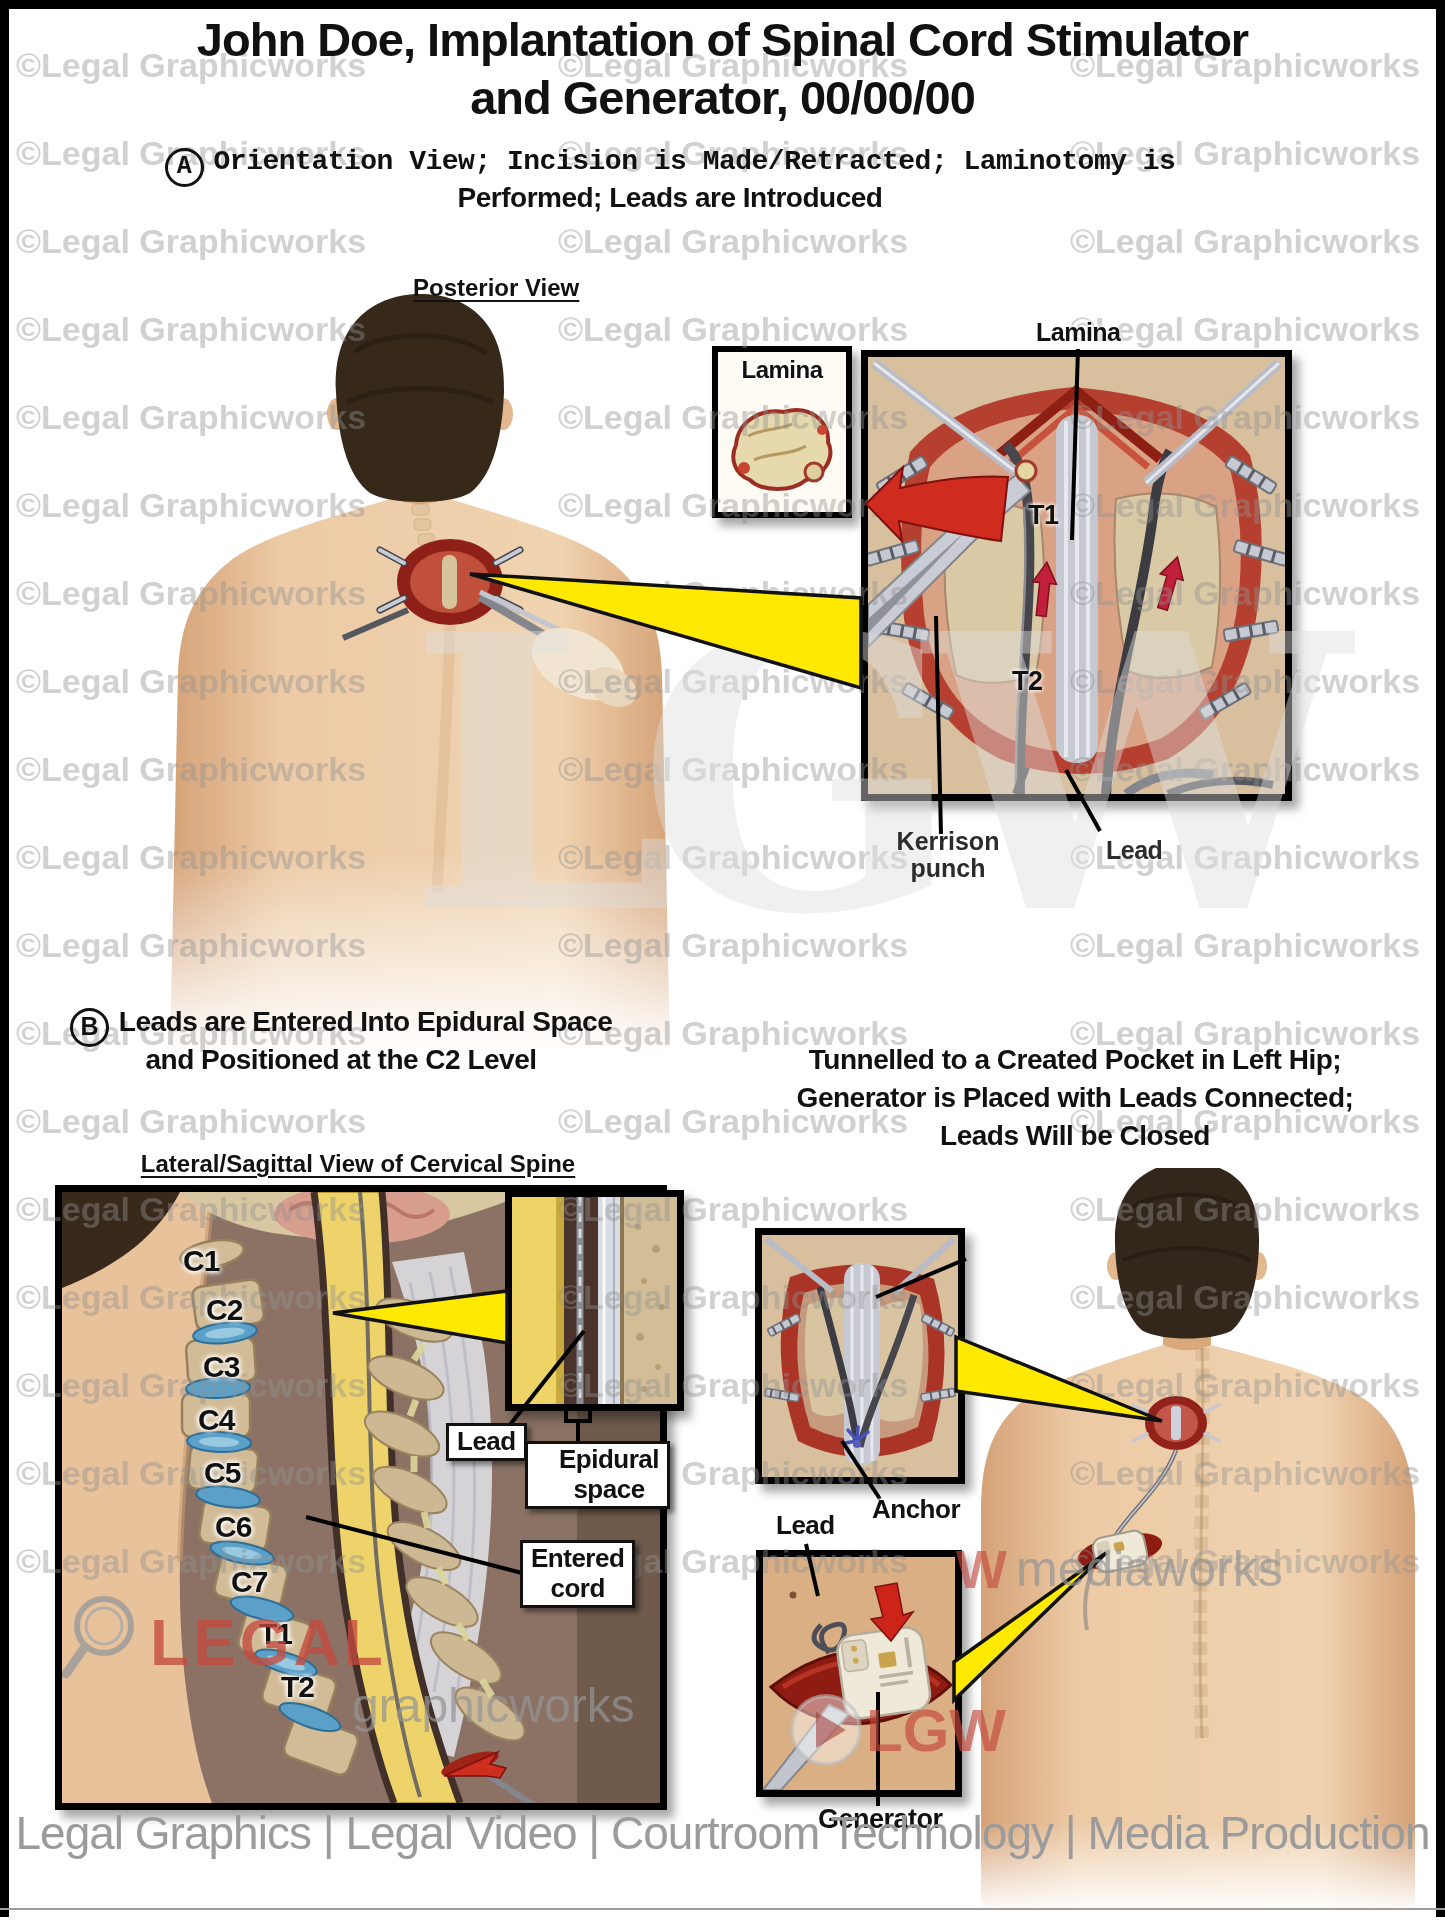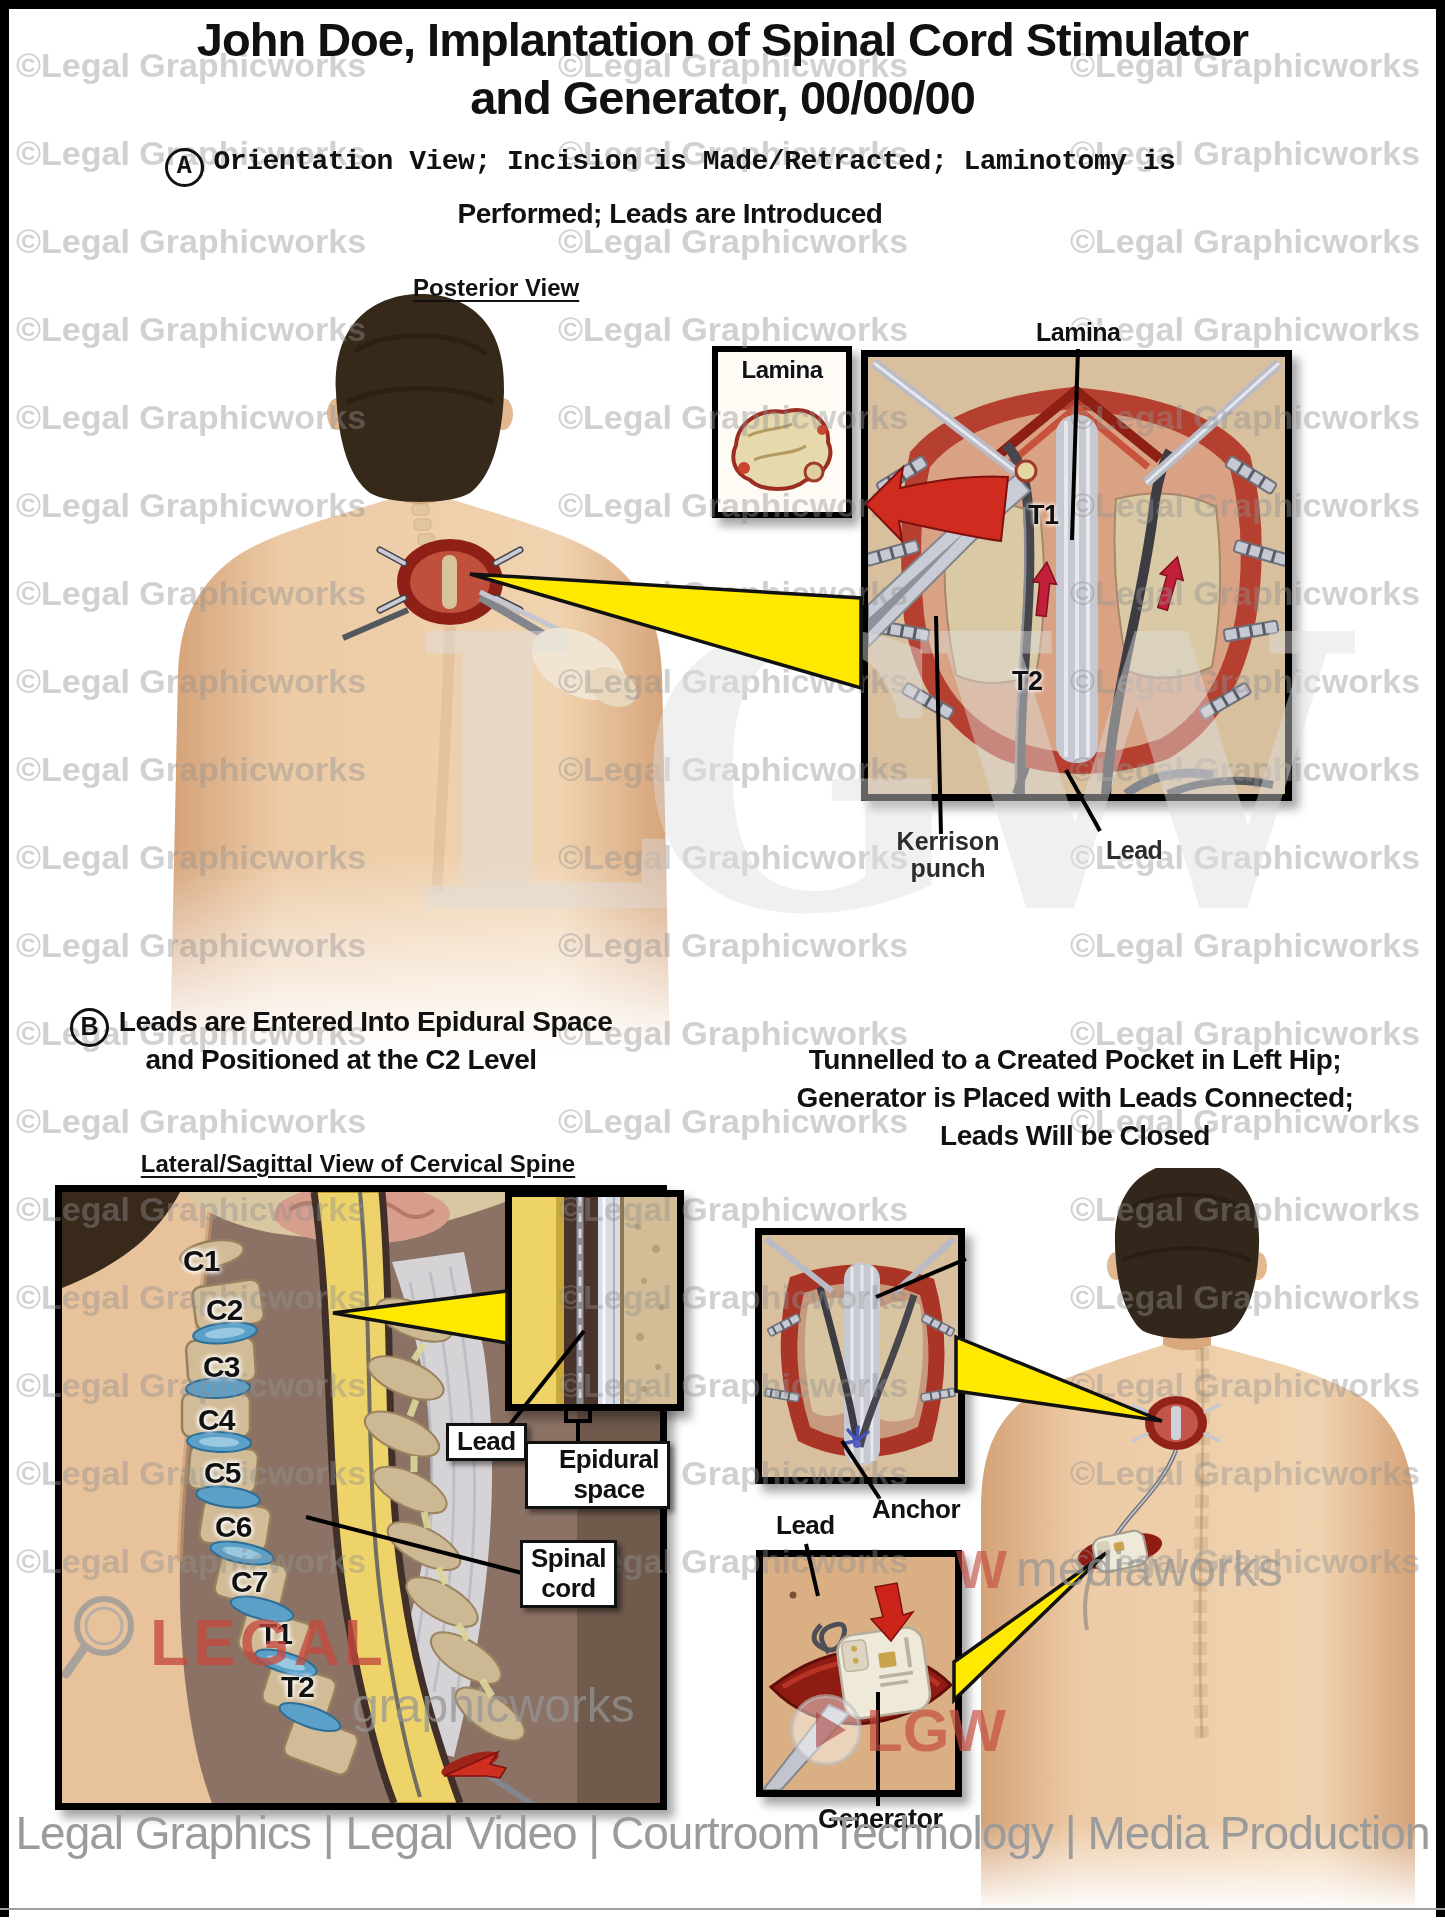--- a/index.html
+++ b/index.html
@@ -450,21 +450,21 @@
     </g>
     <path d="M566,1407 L566,1421 L590,1421 L590,1407 M578,1421 L578,1443" stroke="#000" stroke-width="4" fill="none"></path>
   </svg>
 
   <div class="abs title">John Doe, Implantation of Spinal Cord Stimulator</div>
   <div class="abs title title2">and Generator, 00/00/00</div>
 
   <div class="abs heading" style="left:140px;top:146px;width:1060px;font-family:Liberation Mono, monospace;">
     <span class="circle-letter">A</span><span>Orientation View; Incision is Made/Retracted; Laminotomy is</span>
   </div>
-  <div class="abs heading" style="left:140px;top:182px;width:1060px;margin-top:16px;">Performed; Leads are Introduced</div>
+  <div class="abs heading" style="left:140px;top:182px;width:1060px;">Performed; Leads are Introduced</div>
 
   <div class="abs viewlab" style="left:413px;top:274px;text-align:right;">Posterior View</div>
 
   <div class="abs plain" style="left:1036px;top:318px;font-size:25px;">Lamina</div>
   <div class="abs plain" style="left:1028px;top:500px;font-size:27px;">T1</div>
   <div class="abs plain" style="left:1012px;top:666px;font-size:27px;">T2</div>
   <div class="abs" style="left:888px;top:828px;width:120px;text-align:center;font-weight:bold;font-size:25px;line-height:27px;color:#2c2c2c;z-index:8;">
     <span>Kerrison</span><br><span>punch</span>
   </div>
   <div class="abs plain" style="left:1106px;top:836px;font-size:25px;color:#2c2c2c;">Lead</div>
@@ -484,21 +484,21 @@
   <div class="abs vert" style="left:215px;top:1510px;">C6</div>
   <div class="abs vert" style="left:231px;top:1565px;">C7</div>
   <div class="abs vert" style="left:259px;top:1617px;">T1</div>
   <div class="abs vert" style="left:281px;top:1670px;">T2</div>
 
   <div class="abs lblbox" style="left:446px;top:1423px;">Lead</div>
   <div class="abs lblbox" style="left:525px;top:1441px;padding-left:31px;">
     <span>Epidural</span><br><span>space</span>
   </div>
   <div class="abs lblbox" style="left:520px;top:1540px;">
-    <span>Spinal</span><br><span>cord</span>
+    <span>Entered</span><br><span>cord</span>
   </div>
 
   <div class="abs heading" style="left:740px;top:1044px;width:670px;">Tunnelled to a Created Pocket in Left Hip;</div>
   <div class="abs heading" style="left:740px;top:1082px;width:670px;">Generator is Placed with Leads Connected;</div>
   <div class="abs heading" style="left:740px;top:1120px;width:670px;">Leads Will be Closed</div>
 
   <div class="abs plain" style="left:872px;top:1494px;">Anchor</div>
   <div class="abs plain" style="left:776px;top:1510px;">Lead</div>
   <div class="abs plain" style="left:818px;top:1804px;font-size:27px;">Generator</div>
 

